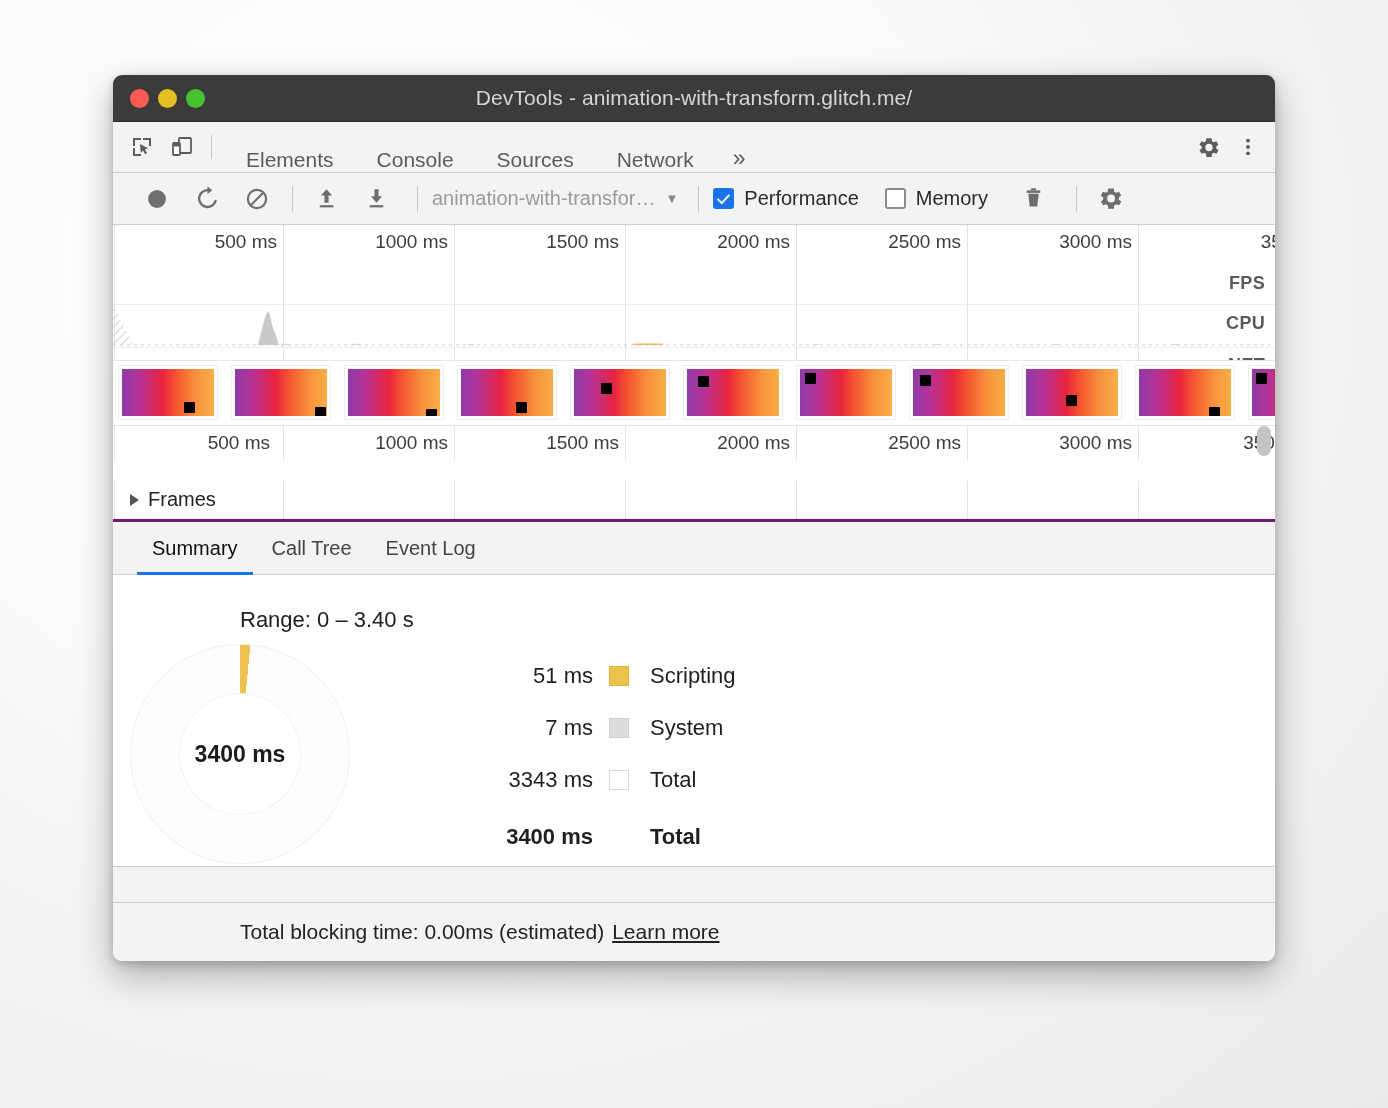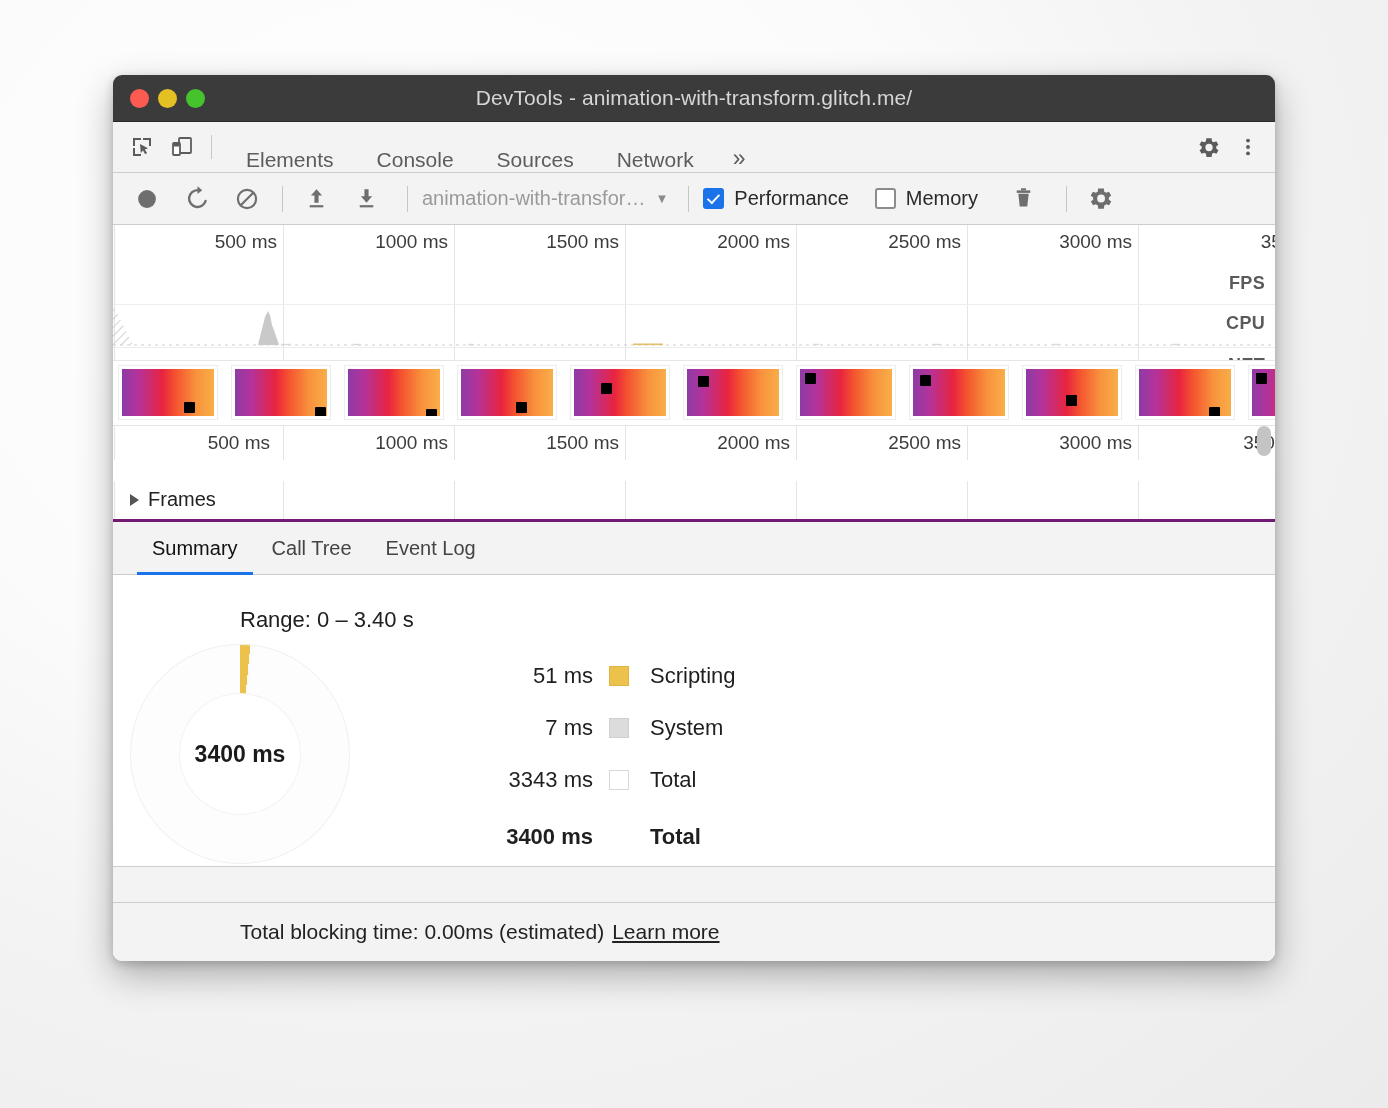--- a/index.html
+++ b/index.html
@@ -137,21 +137,21 @@
   }
 
   
   #perf-toolbar {
     height: 51px;
     flex: 0 0 51px;
     background: #f3f3f3;
     border-bottom: 1px solid #cdcdcd;
     display: flex;
     align-items: center;
-    padding-left: 15px;
+    padding-left: 25px;
     gap: 0;
   }
   .pt-btn {
     width: 38px;
     height: 38px;
     display: flex;
     align-items: center;
     justify-content: center;
     margin-right: 12px;
   }

